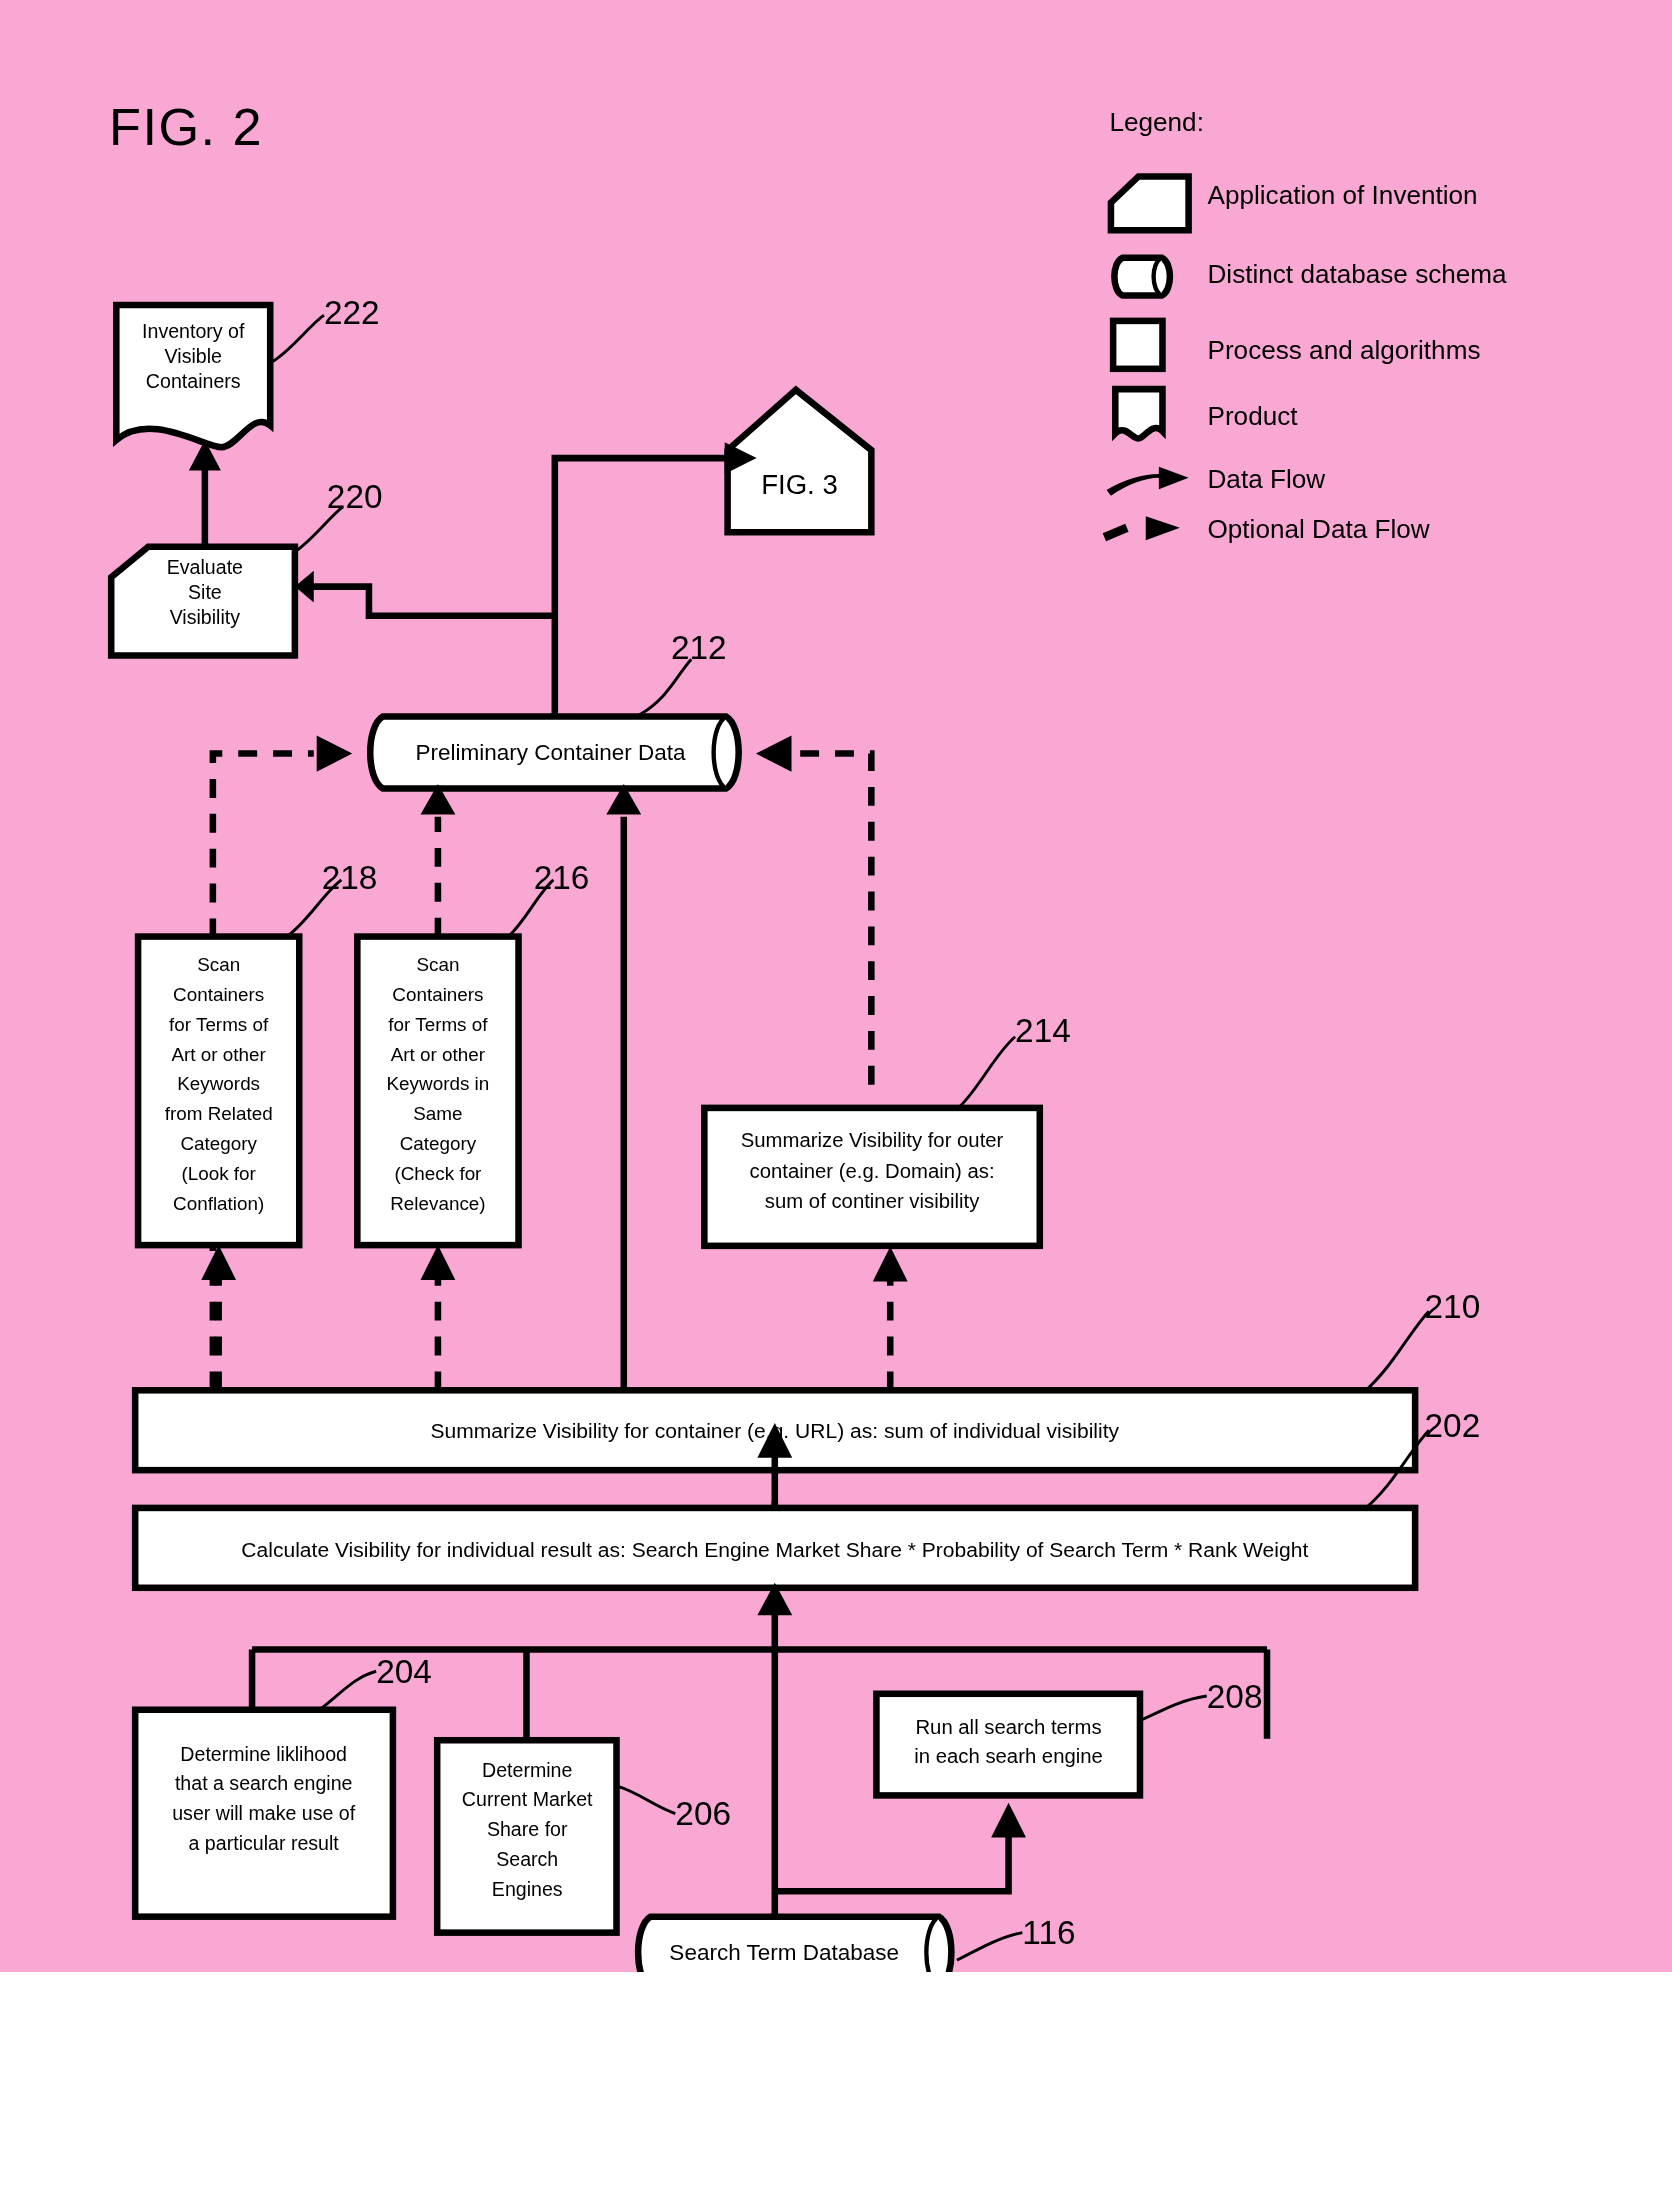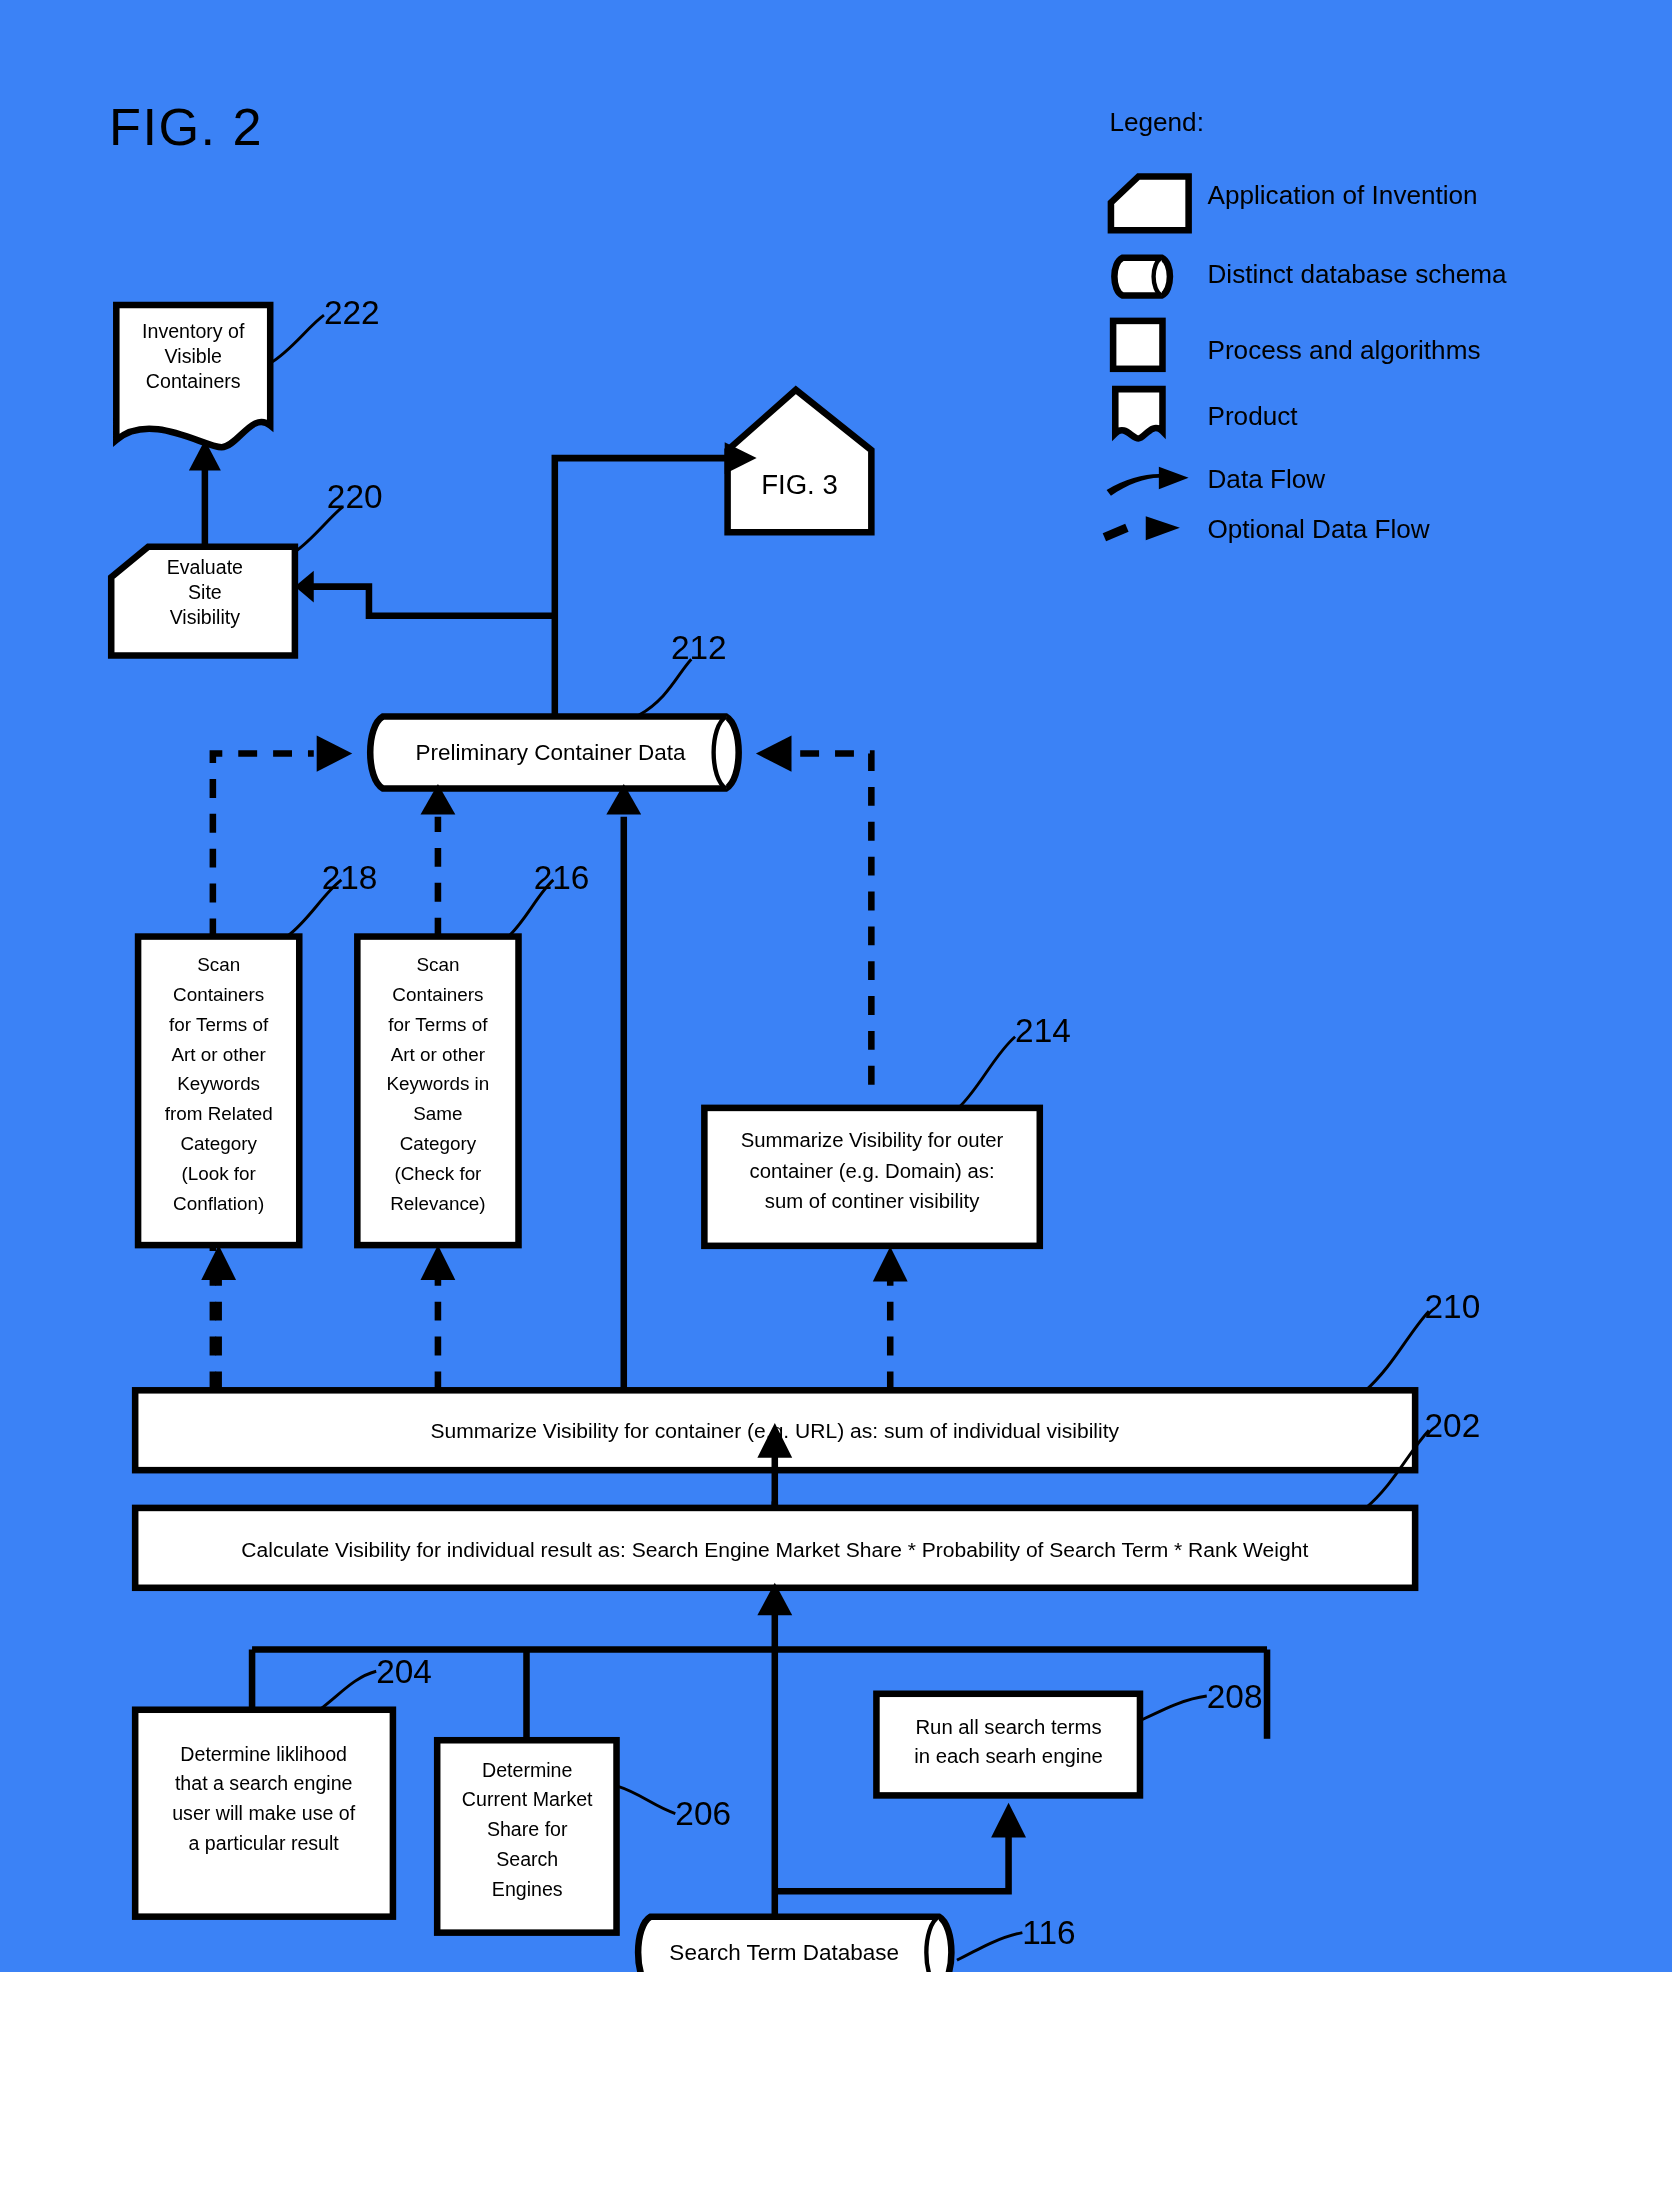--- a/index.html
+++ b/index.html
@@ -1,17 +1,17 @@
 <!DOCTYPE html>
 <html style="font-size:11.6px"><head>
 <meta charset="utf-8">
 <style>
   html,body{margin:0;padding:0;background:#ffffff;}
   body{width:1673px;height:2194px;font-family:"Liberation Sans",sans-serif;color:#000;}
-  #stage{position:relative;width:1673px;height:1972px;overflow:hidden;background:#3b82f6;}
+  #stage{position:relative;width:1673px;height:1972px;overflow:hidden;background:#f9a8d4;}
   svg{position:absolute;top:0;left:0;width:1673px;height:2194px;}
   .nodeText{font-family:"Liberation Sans",sans-serif;fill:#000;text-anchor:middle;}
   .figTitle{font-family:"Liberation Sans",sans-serif;fill:#000;font-size:72px;letter-spacing:2px;}
   .refnum{font-family:"Liberation Sans",sans-serif;fill:#000;font-size:46px;}
   .legendText{font-family:"Liberation Sans",sans-serif;fill:#000;font-size:36px;}
   .legendHead{font-family:"Liberation Sans",sans-serif;fill:#000;font-size:36px;}
   .shp{fill:#ffffff;stroke:#000000;stroke-width:9;stroke-linejoin:miter;}
   .shpThin{fill:#ffffff;stroke:#000000;stroke-width:6;}
   .lineSolid{stroke:#000;stroke-width:9;fill:none;}
   .lineDash{stroke:#000;stroke-width:9;fill:none;stroke-dasharray:26 22;}

